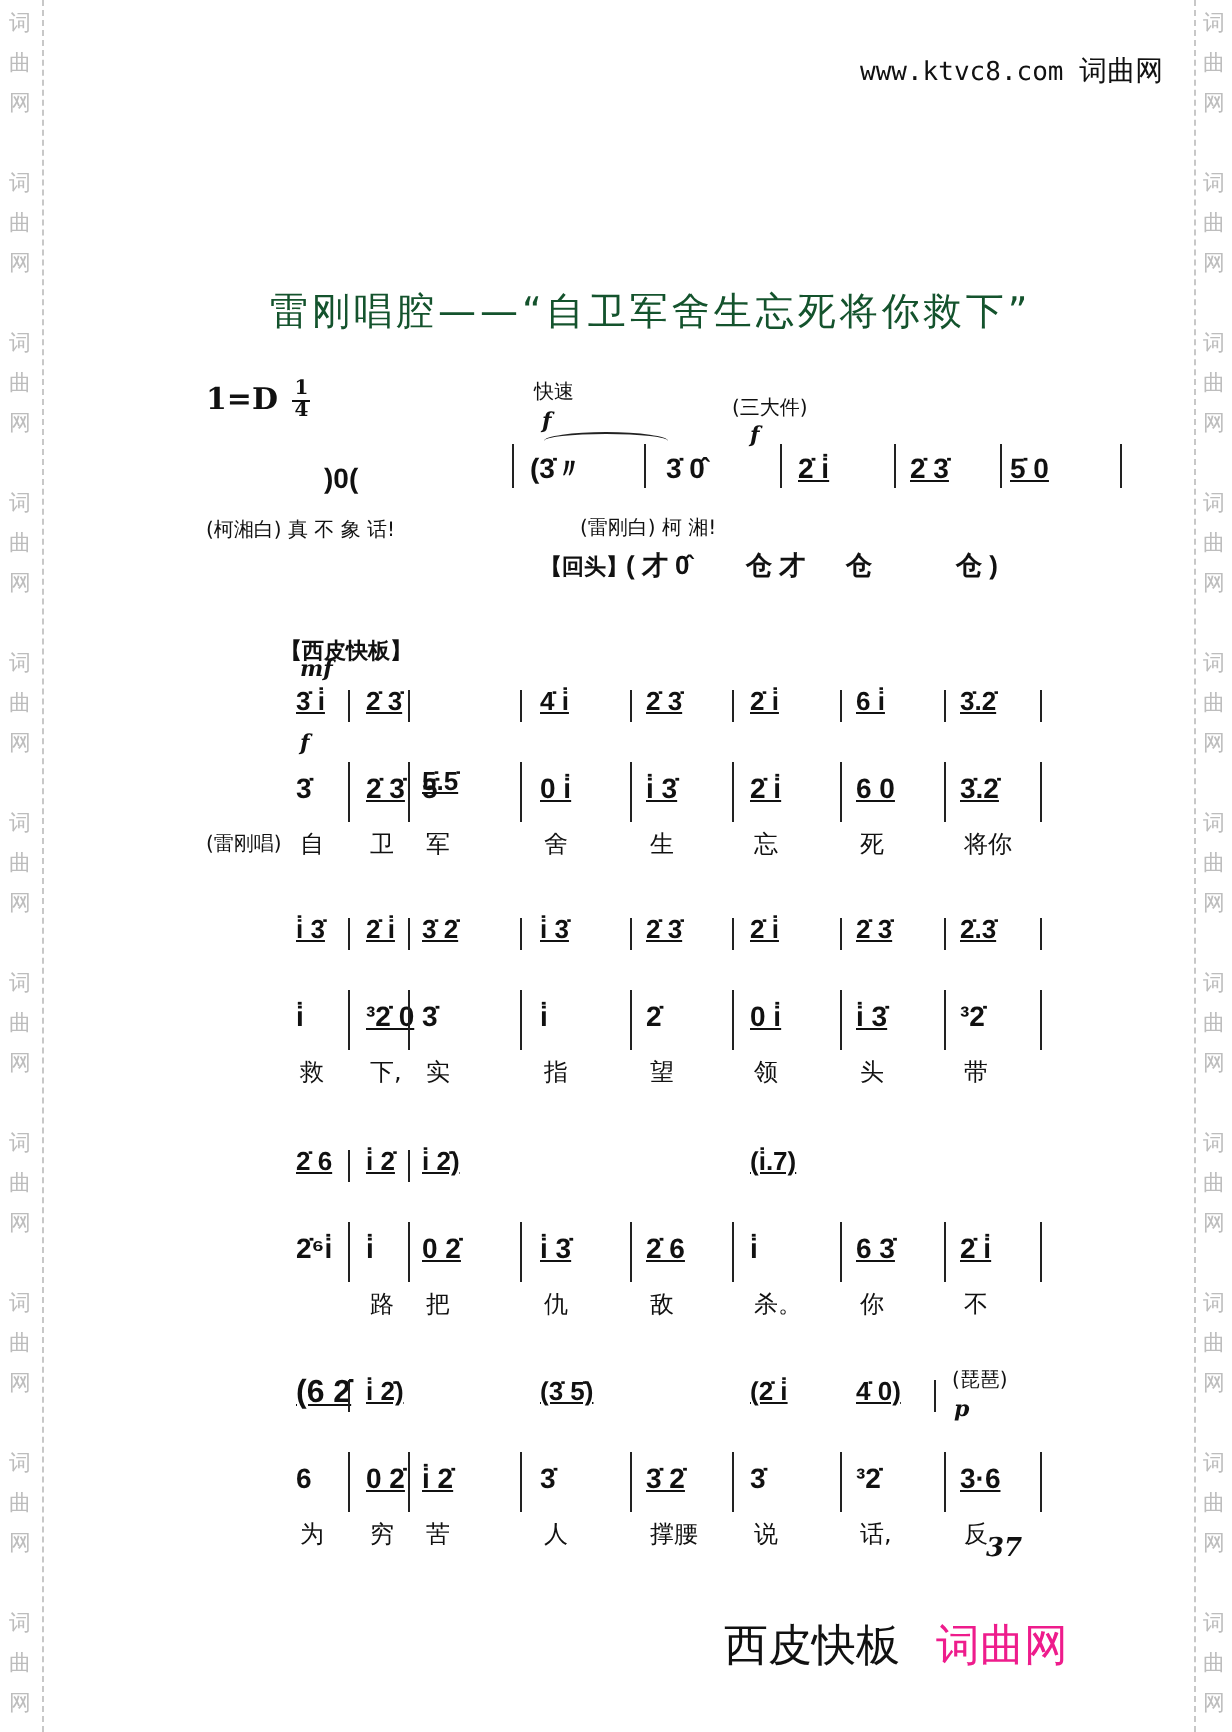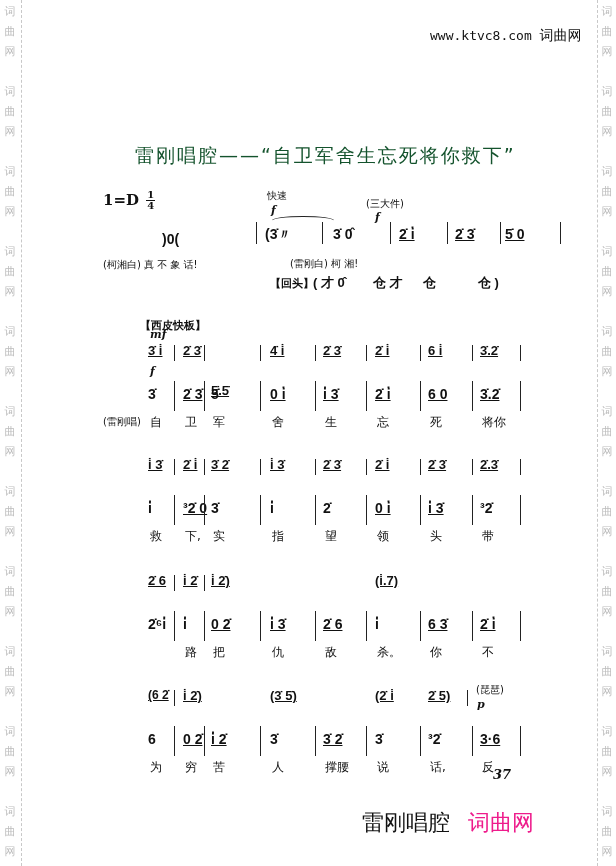--- a/index.html
+++ b/index.html
@@ -280,25 +280,25 @@
     <div class="bar" style="left: 520px; top: 611px; height: 30px;"></div>
     <div class="abs lyric" style="left:185px; top:644px;">路</div>
     <div class="abs lyric" style="left:213px; top:644px;">把</div>
     <div class="abs lyric" style="left:272px; top:644px;">仇</div>
     <div class="abs lyric" style="left:325px; top:644px;">敌</div>
     <div class="abs lyric" style="left:377px; top:644px;">杀。</div>
     <div class="abs lyric" style="left:430px; top:644px;">你</div>
     <div class="abs lyric" style="left:482px; top:644px;">不</div>
     <div class="abs small" style="left:476px; top:683px;">(琵琶)</div>
     <div class="abs dyn" style="left:477px; top:698px;">p</div>
-    <div class="abs num" style="left:148px; top:688px; font-size:12px; text-decoration:underline;">(6 2̇</div>
+    <div class="abs num" style="left:148px; top:688px; font-size:16px; text-decoration:underline;">(6 2̇</div>
     <div class="abs num" style="left:183px; top:688px; font-size:13px; text-decoration:underline;">i̇ 2̇)</div>
     <div class="abs num" style="left:270px; top:688px; font-size:13px; text-decoration:underline;">(3̇ 5̇)</div>
     <div class="abs num" style="left:375px; top:688px; font-size:13px; text-decoration:underline;">(2̇ i̇</div>
-    <div class="abs num" style="left:428px; top:688px; font-size:13px; text-decoration:underline;">2̇ 5)</div>
+    <div class="abs num" style="left:428px; top:688px; font-size:13px; text-decoration:underline;">4̇ 0)</div>
     <div class="bar" style="left: 174px; top: 690px; height: 16px;"></div>
     <div class="bar" style="left: 467px; top: 690px; height: 16px;"></div>
     <div class="abs num" style="left:148px; top:731px;">6</div>
     <div class="abs num" style="left:183px; top:731px;text-decoration:underline;">0 2̇</div>
     <div class="abs num" style="left:211px; top:731px;text-decoration:underline;">i̇ 2̇</div>
     <div class="abs num" style="left:270px; top:731px;">3̇</div>
     <div class="abs num" style="left:323px; top:731px;text-decoration:underline;">3̇ 2̇</div>
     <div class="abs num" style="left:375px; top:731px;">3̇</div>
     <div class="abs num" style="left:428px; top:731px;">³2̇</div>
     <div class="abs num" style="left:480px; top:731px;text-decoration:underline;">3·6</div>
@@ -316,14 +316,14 @@
     <div class="abs lyric" style="left:272px; top:759px;">人</div>
     <div class="abs lyric" style="left:325px; top:759px;">撑腰</div>
     <div class="abs lyric" style="left:377px; top:759px;">说</div>
     <div class="abs lyric" style="left:430px; top:759px;">话,</div>
     <div class="abs lyric" style="left:482px; top:759px;">反</div>
   </div>
 
 <div class="abs pagenum" style="left:493px; top:767px;">37</div>
 
 <div class="abs src" style="left:362px; top:808px;">
-  <span>雷刚唱腔</span><span class="pink">词曲网</span>
+  <span>西皮快板</span><span class="pink">词曲网</span>
 </div>
 
 </body></html>

